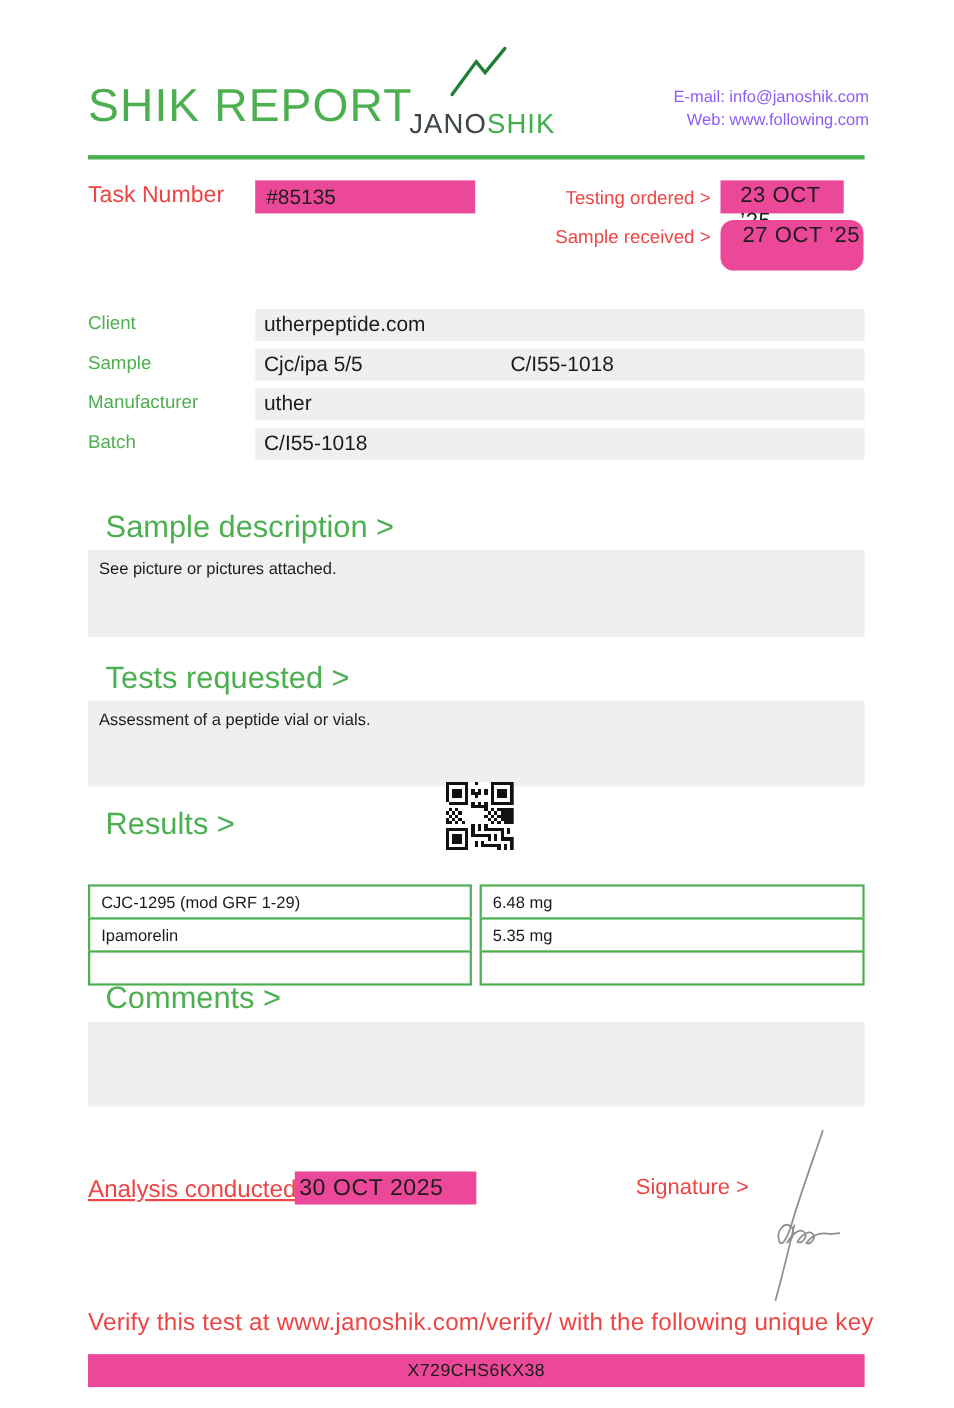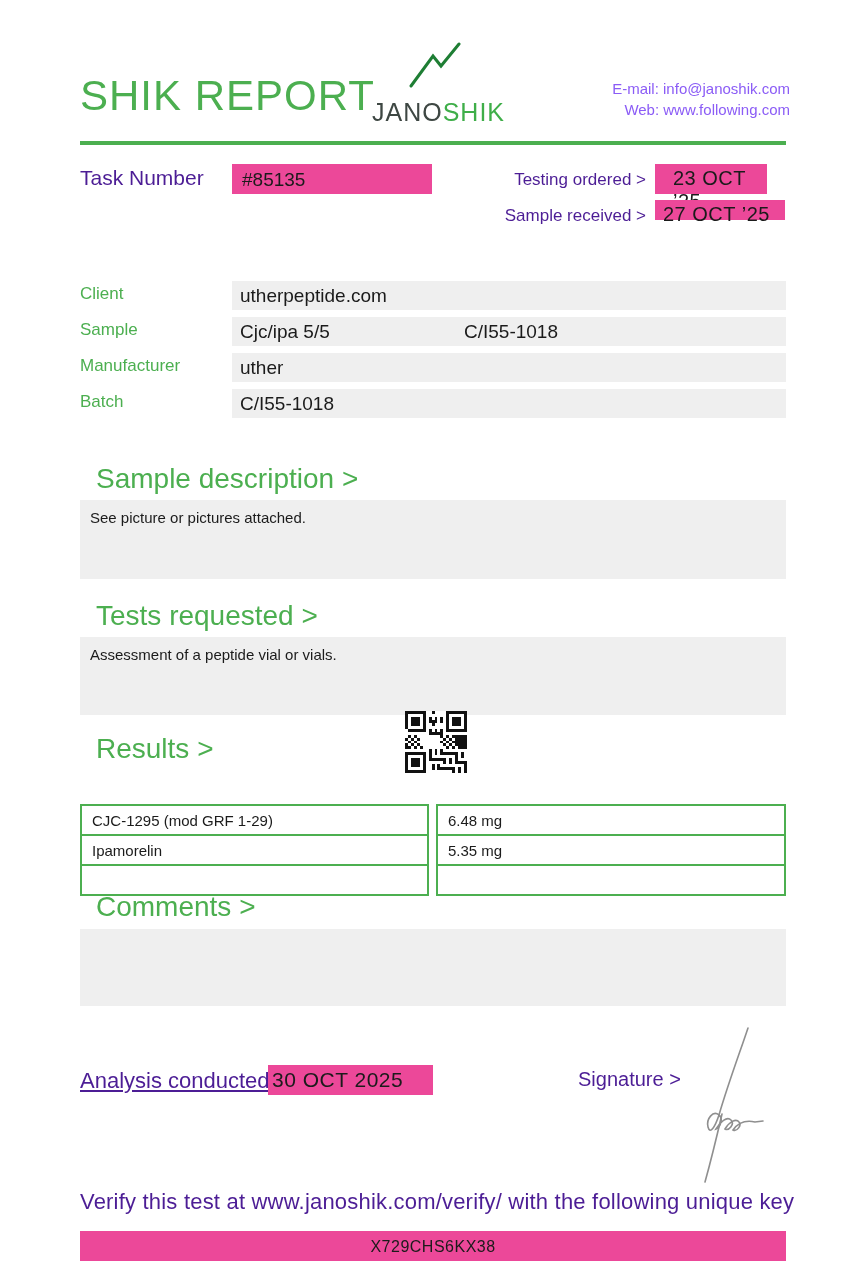--- a/index.html
+++ b/index.html
@@ -3,39 +3,39 @@
 <meta charset="utf-8">
 <style>
   * { margin:0; padding:0; box-sizing:border-box; }
   html,body { background:#fff; }
   body {
     width:867px; height:1280px; position:relative;
     font-family:"Liberation Sans", sans-serif;
     color:#1b1b1b; overflow:hidden;
   }
   .abs { position:absolute; }
-  .accent { color:#4c1d95; }
+  .accent { color:#ef4444; }
   .graybox { background:#ec4899; }
 
   
   .title { left:80px; top:72px; font-size:42px; letter-spacing:1px; color:#4caf50; font-weight:400; }
   .logo { left:372px; top:42px; width:126px; text-align:center; }
   .logo-word { font-size:25px; font-weight:400; letter-spacing:1px; margin-top:2px; }
   .logo-jano { color:#3e4743; }
   .logo-shik { color:#3fae49; }
   .contact { right:77px; top:78px; text-align:right; font-size:15px; color:#8b5cf6; line-height:21px; }
   .rule { left:80px; top:141px; width:706px; height:4px; background:#4caf50; }
 
   
   .task-label { left:80px; top:166px; font-size:21px; }
   .task-value { left:232px; top:164px; width:200px; height:30px; font-size:19px; padding:5px 10px 0; }
   .ord-label  { left:468px; top:170px; width:178px; font-size:17px; text-align:right; }
   .ord-value  { left:655px; top:164px; width:112px; height:30px; font-size:20px; padding:3px 0 0 18px; letter-spacing:0.5px; }
   .rec-label  { left:468px; top:206px; width:178px; font-size:17px; text-align:right; }
-  .rec-value  { left:655px; top:200px; width:130px; height:20px; font-size:20px; padding:3px 0 0 8px; letter-spacing:0.5px; }
+  .rec-value  { left:655px; top:200px; width:130px; height:46px; font-size:20px; padding:3px 0 0 20px; letter-spacing:0.5px;border-radius:12px; }
 
   
   .info-row { left:80px; width:706px; height:30px; }
   .info-label { position:absolute; left:0; top:3px; font-size:17px; color:#4caf50; }
   .info-box { position:absolute; left:152px; top:0; width:554px; height:29px; background:#efefef; font-size:19px; }
   .info-v1 { position:absolute; left:8px; top:4px; }
   .info-v2 { position:absolute; left:232px; top:4px; }
 
   
   .sec-head { left:96px; font-size:28px; color:#4caf50; }

